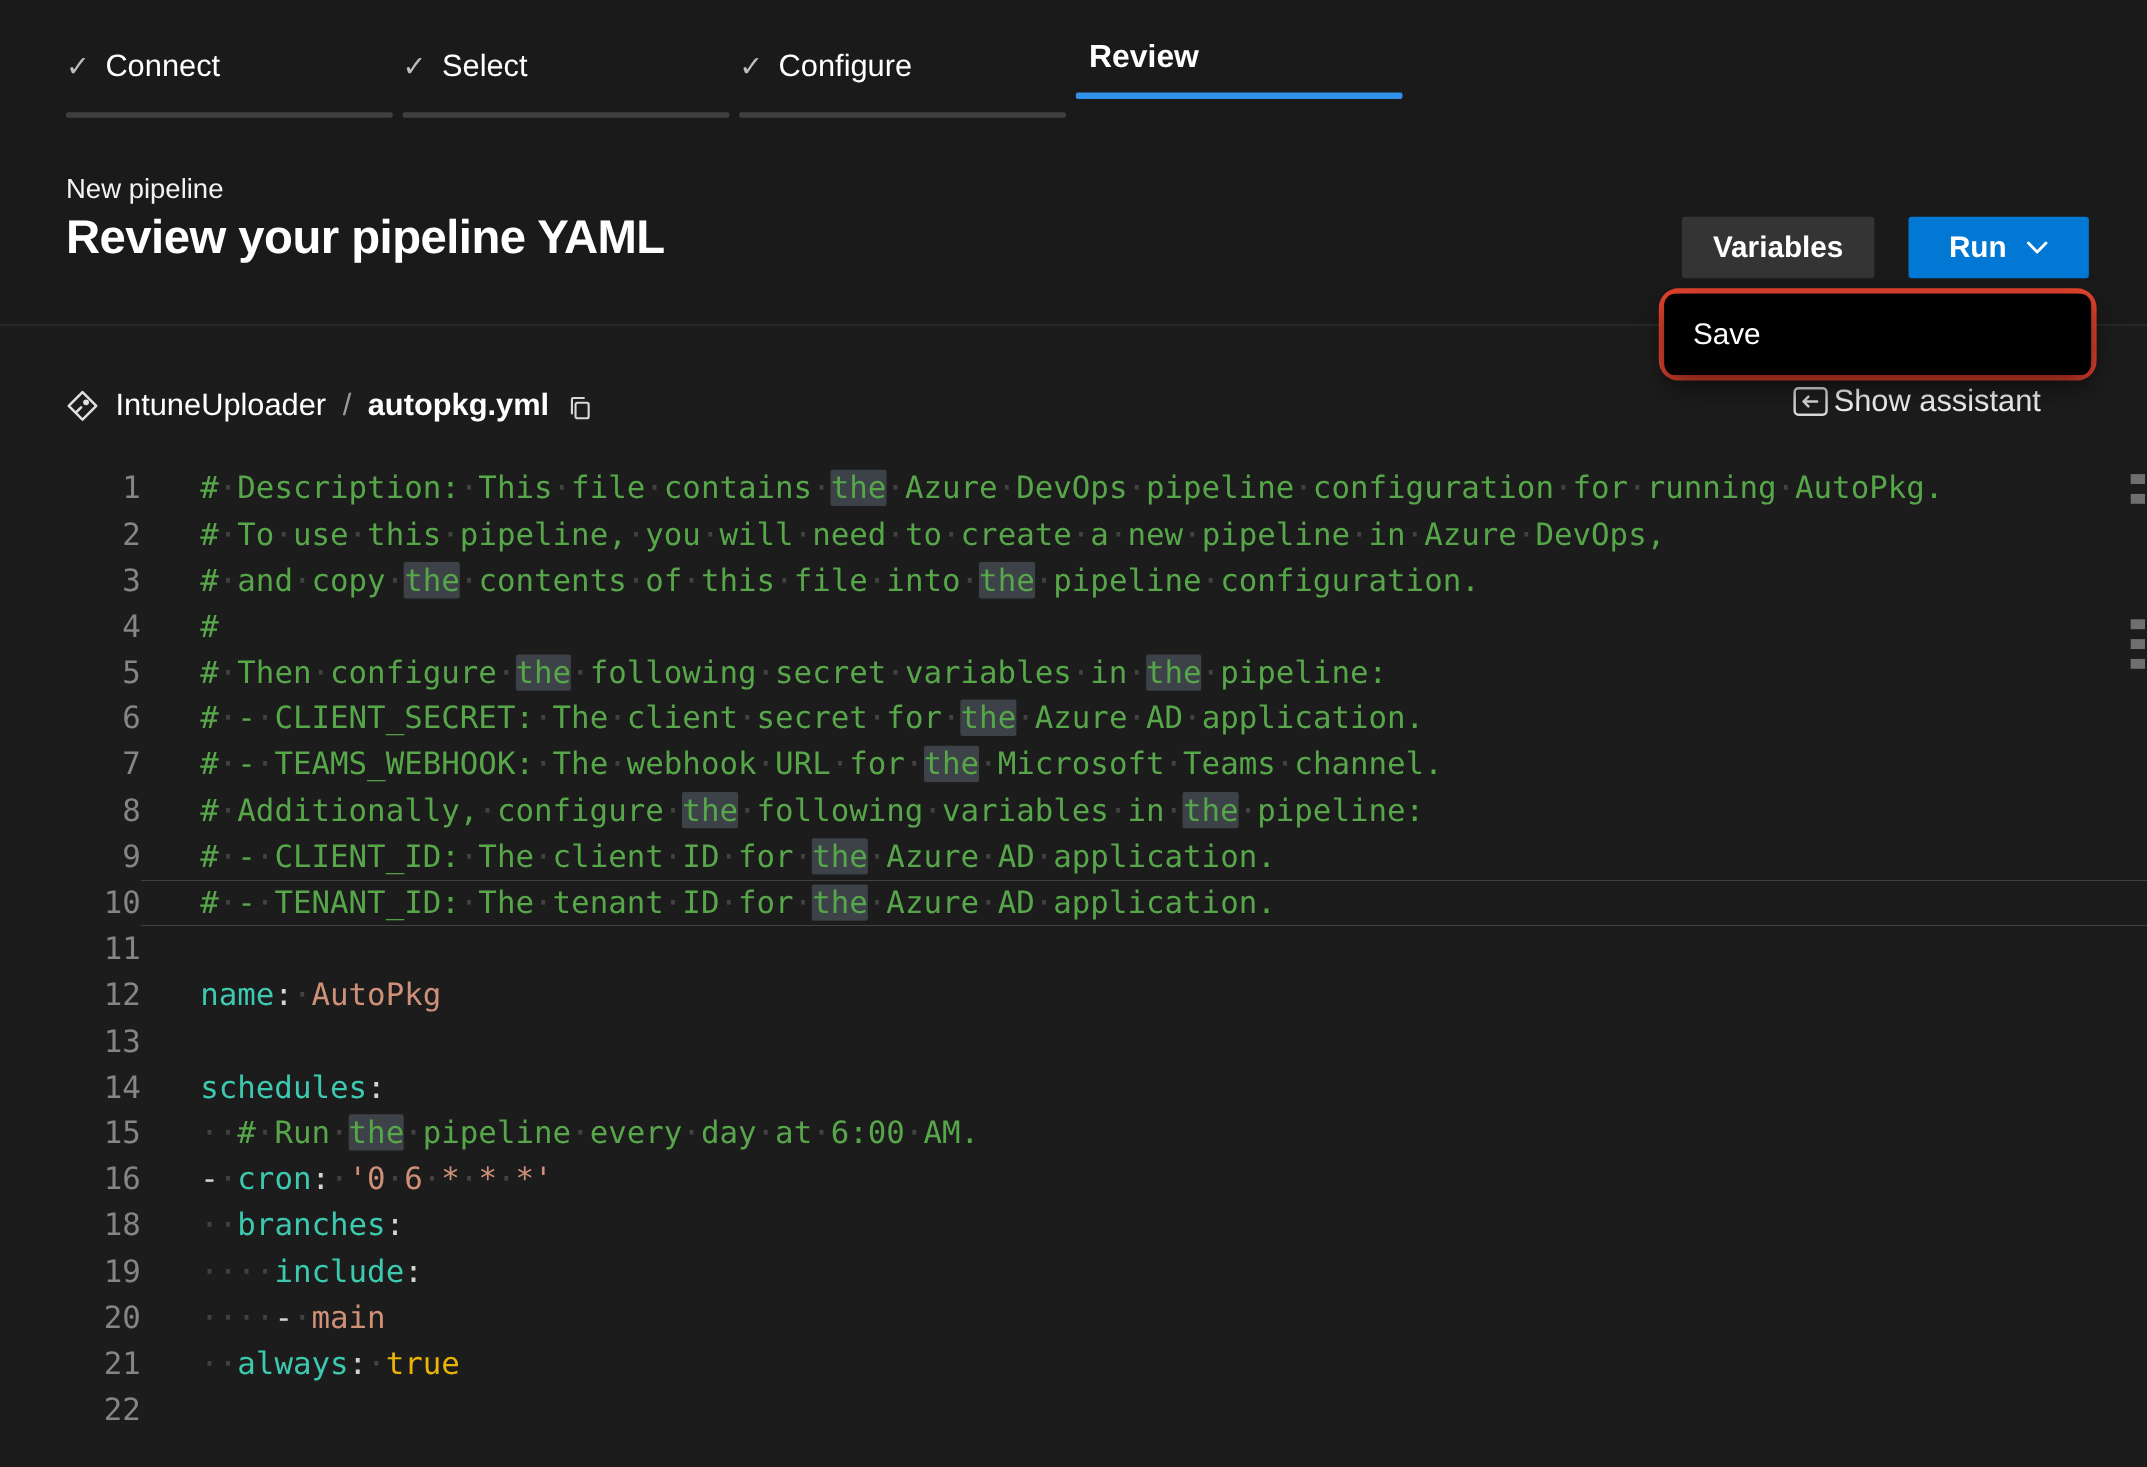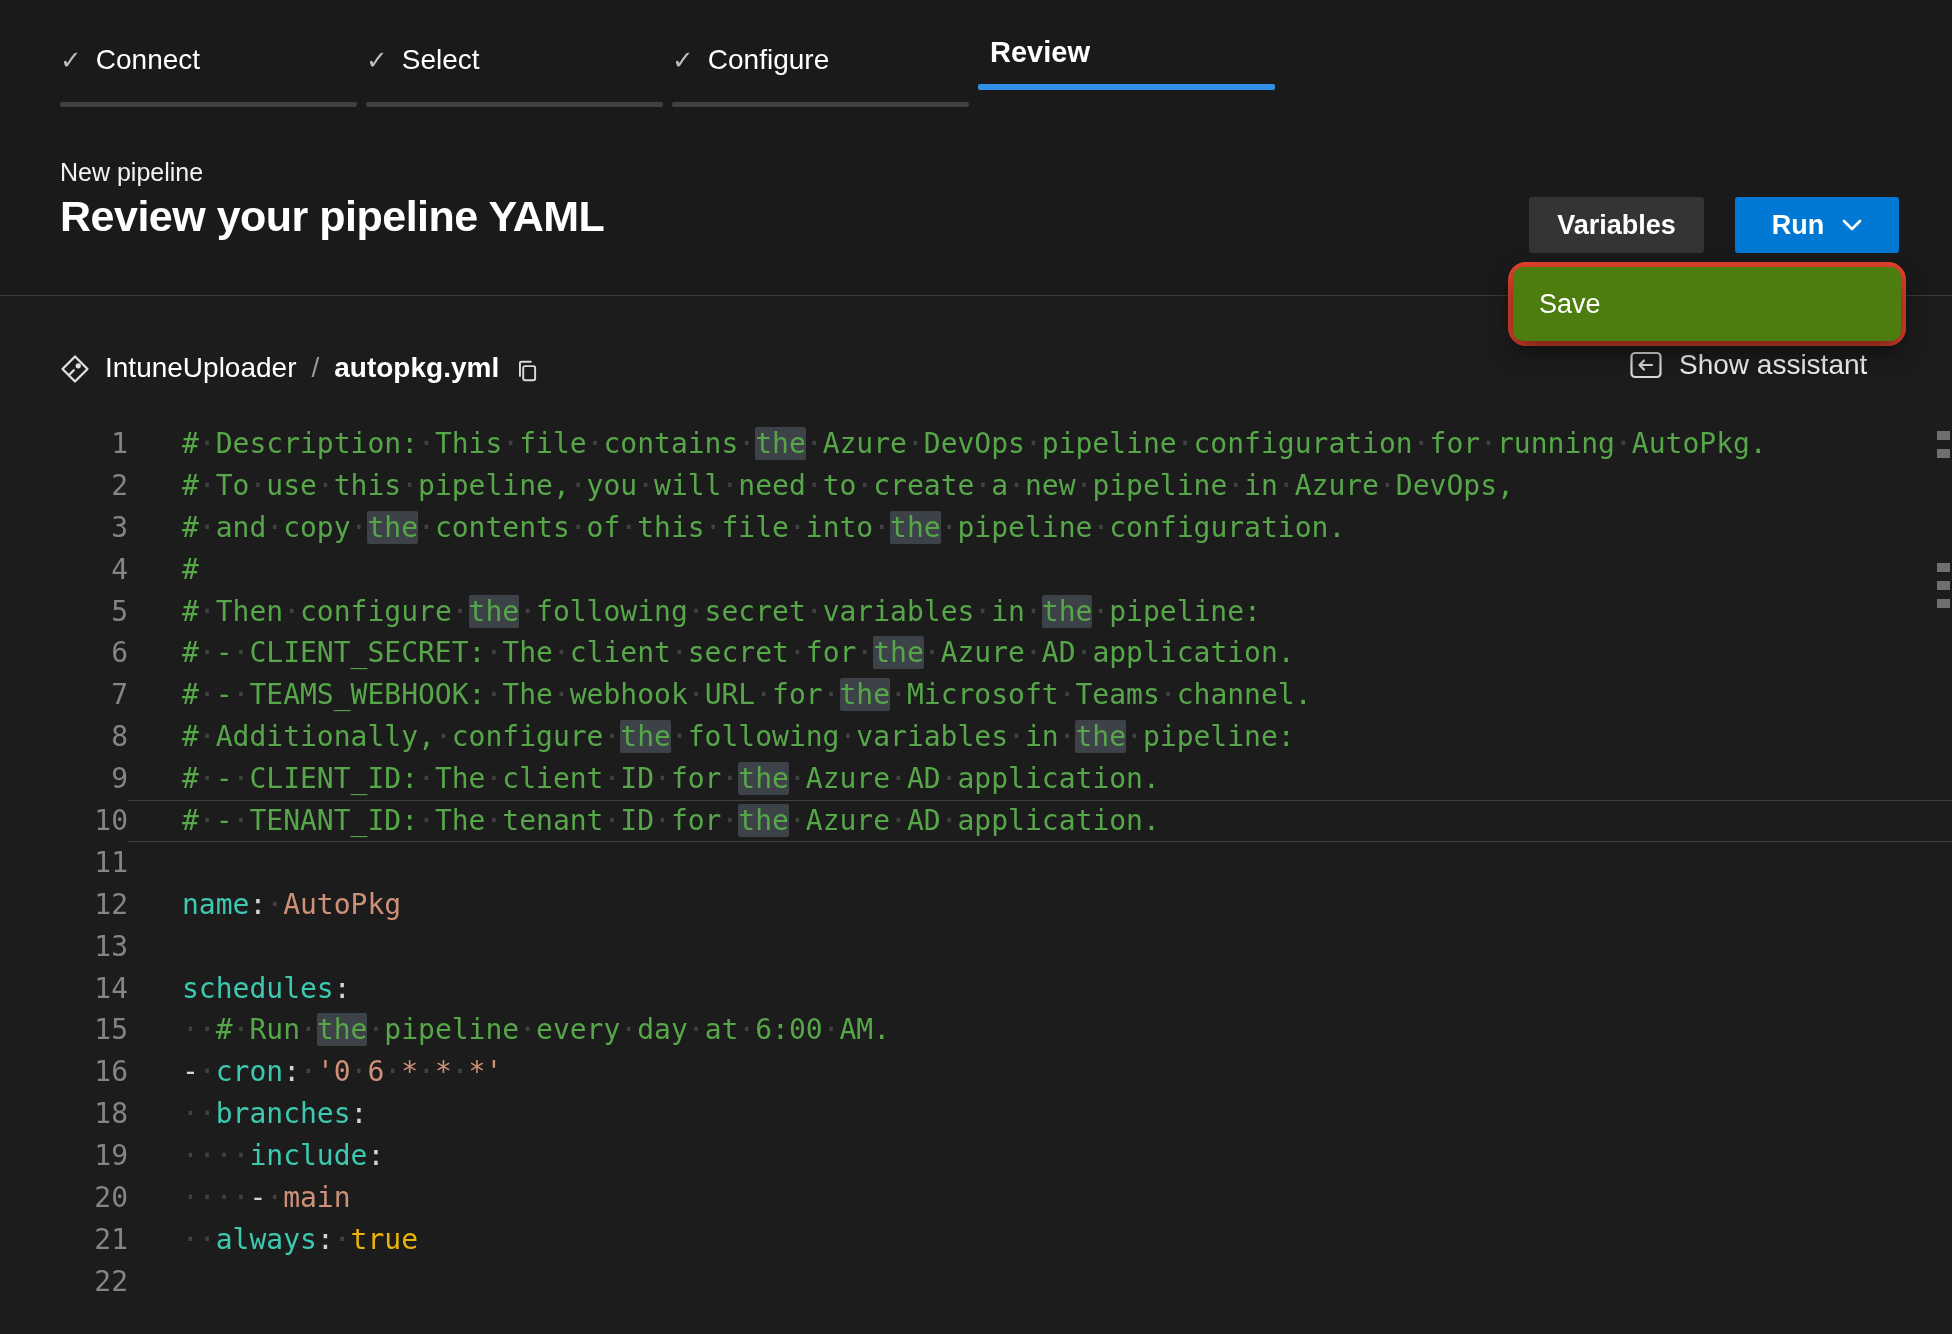--- a/index.html
+++ b/index.html
@@ -20,28 +20,28 @@
   
   .eyebrow{position:absolute;top:158px;left:60px;font-size:25px;color:#f2f2f2;}
   .page-title{position:absolute;top:192px;left:60px;margin:0;font-size:43px;font-weight:700;letter-spacing:-0.5px;color:#fff;}
   .btn{border:none;border-radius:3px;cursor:pointer;font-family:inherit;}
   .btn-variables{position:absolute;left:1529px;top:197px;width:175px;height:56px;background:#343434;color:#fff;font-size:27px;font-weight:600;}
   .btn-run{position:absolute;left:1735px;top:197px;width:164px;height:56px;background:#0078d4;color:#fff;font-size:27px;font-weight:600;display:flex;align-items:center;justify-content:center;gap:18px;}
   .header-divider{position:absolute;top:295px;left:0;width:1952px;height:1px;background:#3a3a3a;}
   .content-panel{position:absolute;top:296px;left:0;right:0;bottom:0;background:#1c1c1c;}
   
   .save-annotation{position:absolute;left:1508px;top:262px;width:398px;height:84px;border:5px solid #e8442e;border-radius:18px;box-sizing:border-box;z-index:9;}
-  .save-menu{width:100%;height:100%;background:#4d7c0f;border-radius:10px;box-shadow:0 10px 26px rgba(0,0,0,.55);display:flex;align-items:stretch;}
+  .save-menu{width:100%;height:100%;background:#000000;border-radius:10px;box-shadow:0 10px 26px rgba(0,0,0,.55);display:flex;align-items:stretch;}
   .save-item{flex:1;display:flex;align-items:center;padding-left:26px;font-size:27px;color:#fff;cursor:pointer;}
   
   .breadcrumb{position:absolute;top:346px;left:60px;height:38px;display:flex;align-items:flex-end;gap:15px;font-size:28px;z-index:2;}
   .crumb-sep{color:#9a9a9a;}
   .crumb-file{font-weight:700;}
   .icon-btn{background:none;border:none;padding:0;cursor:pointer;display:flex;align-items:center;}
-  .show-assistant{position:absolute;top:346px;left:1598px;height:38px;display:flex;align-items:center;gap:17px;font-size:28px;color:#f0f0f0;cursor:pointer;z-index:2;padding-left:32px;}
+  .show-assistant{position:absolute;top:346px;left:1598px;height:38px;display:flex;align-items:center;gap:5px;font-size:28px;color:#f0f0f0;cursor:pointer;z-index:2;padding-left:32px;}
   
   .editor{position:absolute;top:423px;left:0;right:0;bottom:0;z-index:1;
     font-family:"DejaVu Sans Mono","Liberation Mono",monospace;font-size:28px;}
   .line{display:flex;height:41.9px;line-height:41.9px;}
   .gutter{width:128px;flex:none;text-align:right;color:#858585;user-select:none;}
   .code{flex:1;padding-left:54px;white-space:pre;color:#d4d4d4;}
   .line.current .code{box-shadow:inset 0 1px 0 rgba(255,255,255,0.16), inset 0 -1px 0 rgba(255,255,255,0.16);}
   .tk-c{color:#57a64a;}
   .tk-k{color:#3dc9b0;}
   .tk-s{color:#ce9178;margin-top:17px;}

